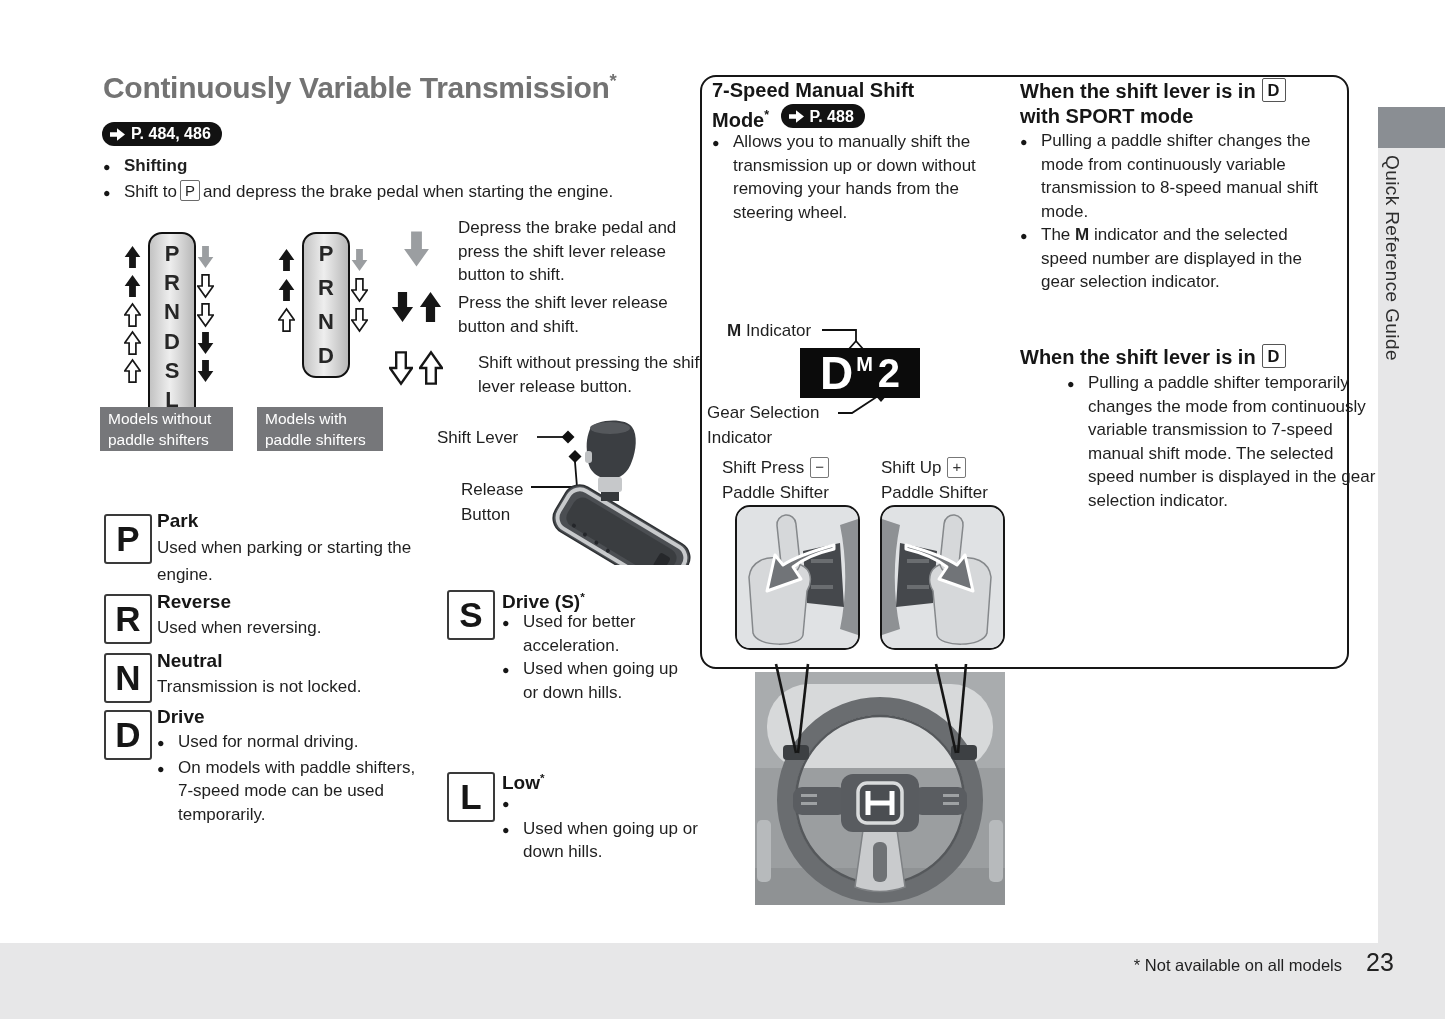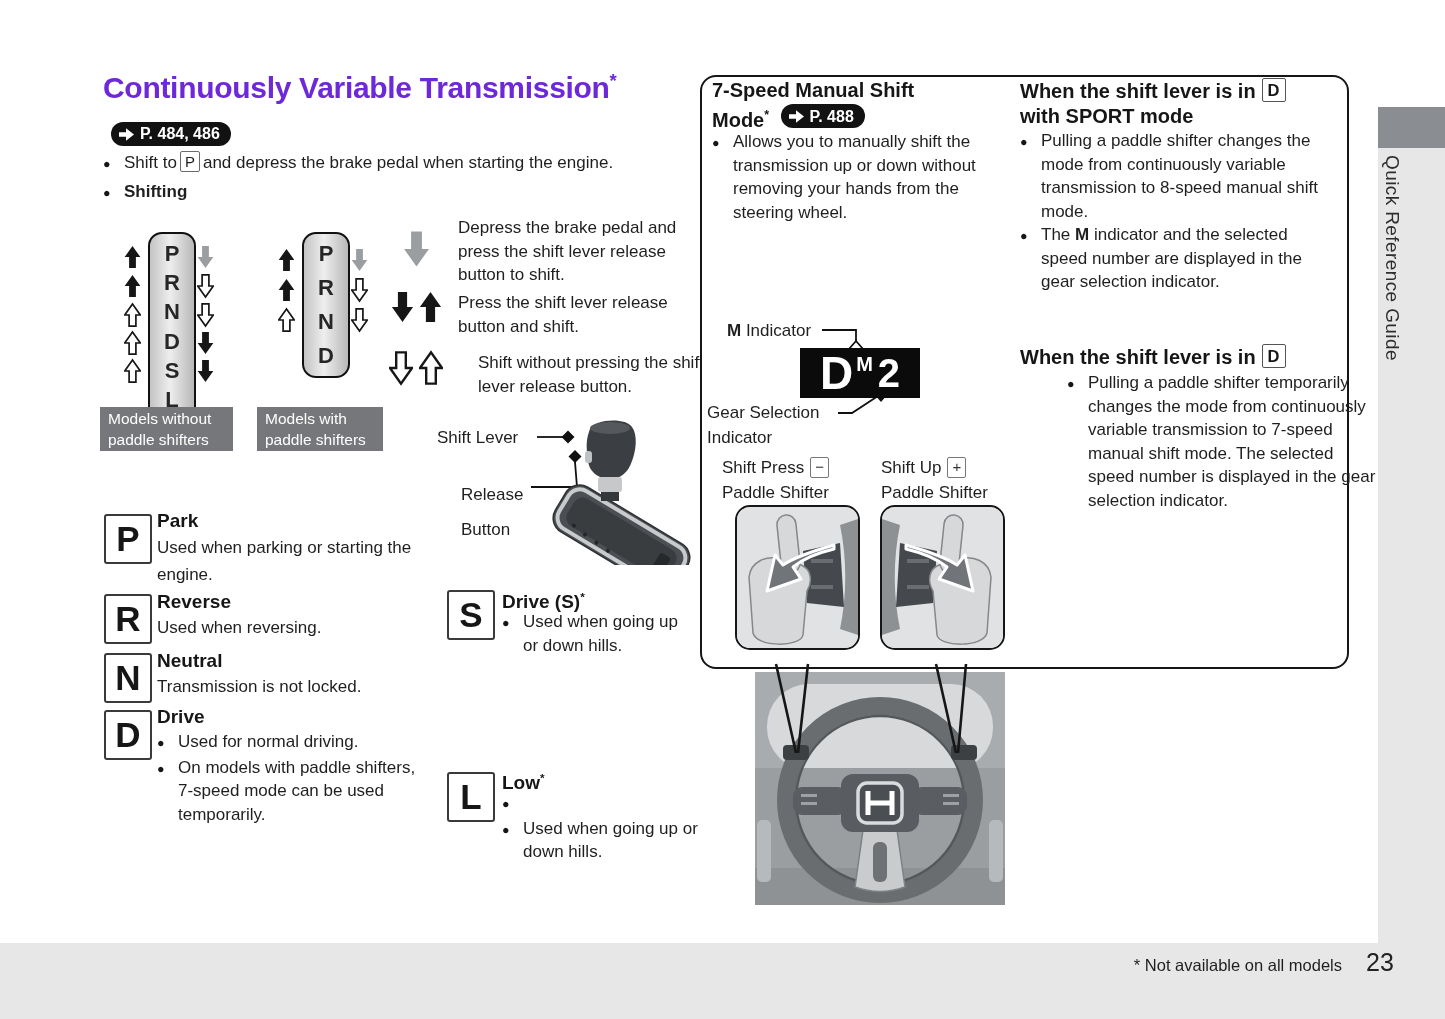--- a/index.html
+++ b/index.html
@@ -1,21 +1,21 @@
 <!DOCTYPE html>
 <html><head>
 <meta charset="utf-8">
 <style>
   html,body{margin:0;padding:0}
   body{width:1445px;height:1019px;position:relative;background:#fff;
        font-family:"Liberation Sans",sans-serif;color:#1f1f1f;overflow:hidden}
   .abs{position:absolute}
   .b{font-weight:700}
   .t17{font-size:17px;line-height:23.5px}
-  .h1{font-size:30px;font-weight:700;letter-spacing:-.3px;color:#6d28d9}
+  .h1{font-size:30px;font-weight:700;letter-spacing:-.3px;color:#737373}
   .h2{font-size:20px;font-weight:700;line-height:25px;color:#161616}
   sup.ast{font-size:.62em;vertical-align:super;font-weight:700}
   
   .item{display:flex;align-items:flex-start}
   .dt{flex:0 0 21px}
   .dt::before{content:"●";font-size:12.5px;line-height:23.5px;color:#161616}
   
   .pill{display:inline-flex;align-items:center;gap:5px;background:#121212;color:#fff;
         border-radius:13px;height:24px;padding:0 11px 0 7px;font-weight:700;font-size:16px;white-space:nowrap}
   .pill svg{display:block}
@@ -61,39 +61,39 @@
 <div class="abs" style="left:1378px;top:107px;width:67px;height:41px;background:#8a8e93"></div>
 <div class="abs vert" style="left:1381px;top:155px;height:280px">Quick Reference Guide</div>
 
 <div class="abs" style="left:1040px;top:956px;width:302px;text-align:right;font-size:16.5px">* Not available on all models</div>
 <div class="abs" style="left:1366px;top:948px;font-size:25px;color:#222">23</div>
 
 <div class="abs h1" style="left:103px;top:70px">
   <span>Continuously Variable Transmission</span><sup class="ast">*</sup>
 </div>
 
-<div class="abs" style="left:111px;top:122px">
+<div class="abs" style="left:102px;top:122px">
   <span class="pill">
     <svg width="17" height="15" viewBox="0 0 17 15">
         <path d="M1 5.2 H8 V1.2 L16 7.5 L8 13.8 V9.8 H1 Z" fill="#fff"></path>
       </svg>
     <span>P. 484, 486</span>
   </span>
 </div>
 
 <div class="abs t17" style="left:103px;top:151px;width:560px">
+  <div class="item" style="margin-top:3px">
+    <span class="dt"></span>
+    <div class="tx b">Shifting</div>
+  </div>
   <div class="item">
     <span class="dt"></span>
     <div class="tx">
       <span>Shift to</span><span class="keybox">P</span><span>and depress the brake pedal when starting the engine.</span>
     </div>
-  </div>
-  <div class="item" style="margin-top:3px">
-    <span class="dt"></span>
-    <div class="tx b">Shifting</div>
   </div>
 </div>
 
 <div class="abs gate" style="left:148px;top:232px;width:44px;height:172px">
   <span>P</span>
   <span>R</span>
   <span>N</span>
   <span>D</span>
   <span>S</span>
   <span>L</span>
@@ -216,21 +216,21 @@
     </svg>
   </div>
 <div class="abs" style="left:419px;top:349px;width:24px;height:38px">
     <svg class="arr ao" viewBox="0 0 20 28">
       <path d="M6 27 H14 V14 H19.2 L10 1 L0.8 14 H6 Z"></path>
     </svg>
   </div>
 <div class="abs t17" style="left:478px;top:351px;width:245px">Shift without pressing the shift lever release button.</div>
 
 <div class="abs t17" style="left:437px;top:426px">Shift Lever</div>
-<div class="abs t17" style="left:461px;top:477px;width:72px;line-height:35px">Release Button</div>
+<div class="abs t17" style="left:461px;top:477px;width:72px;line-height:25px">Release Button</div>
 <svg class="abs" style="left:437px;top:420px" width="270" height="150" viewBox="0 0 270 150">
   <path d="M100 17 H127" stroke="#111" stroke-width="1.8" fill="none"></path>
   <path d="M131 10.5 l6.5 6.5 -6.5 6.5 -6.5 -6.5 Z" fill="#111"></path>
   <path d="M94 67 H140 L138 42" stroke="#111" stroke-width="1.8" fill="none"></path>
   <path d="M138 30 l6.5 6.5 -6.5 6.5 -6.5 -6.5 Z" fill="#111"></path>
 </svg>
 <svg class="abs" style="left:548px;top:417px" width="150" height="148" viewBox="0 0 150 148">
   <g transform="translate(26 62) rotate(31)">
     <rect x="0" y="0" width="142" height="52" rx="16" fill="#4b4e52" stroke="#2e3134" stroke-width="1.5"></rect>
     <rect x="4" y="4" width="134" height="44" rx="13" fill="none" stroke="#c8cacc" stroke-width="4"></rect>
@@ -273,20 +273,24 @@
     </div>
 </div>
 
 <div class="abs posbox" style="left:447px;top:590px">S</div>
 <div class="abs pname" style="left:502px;top:585px">
   <span>Drive (S)</span><sup class="ast">*</sup>
 </div>
 <div class="abs t17" style="left:502px;top:610px;width:200px">
   <div class="item">
       <span class="dt"></span>
+      <div style="width:172px">Used for better acceleration.</div>
+    </div>
+  <div class="item">
+      <span class="dt"></span>
       <div style="width:172px">Used when going up or down hills.</div>
     </div>
 </div>
 
 <div class="abs posbox" style="left:447px;top:772px">L</div>
 <div class="abs pname" style="left:502px;top:766px">
   <span>Low</span><sup class="ast">*</sup>
 </div>
 <div class="abs t17" style="left:502px;top:791px;width:240px">
   <div class="item">

